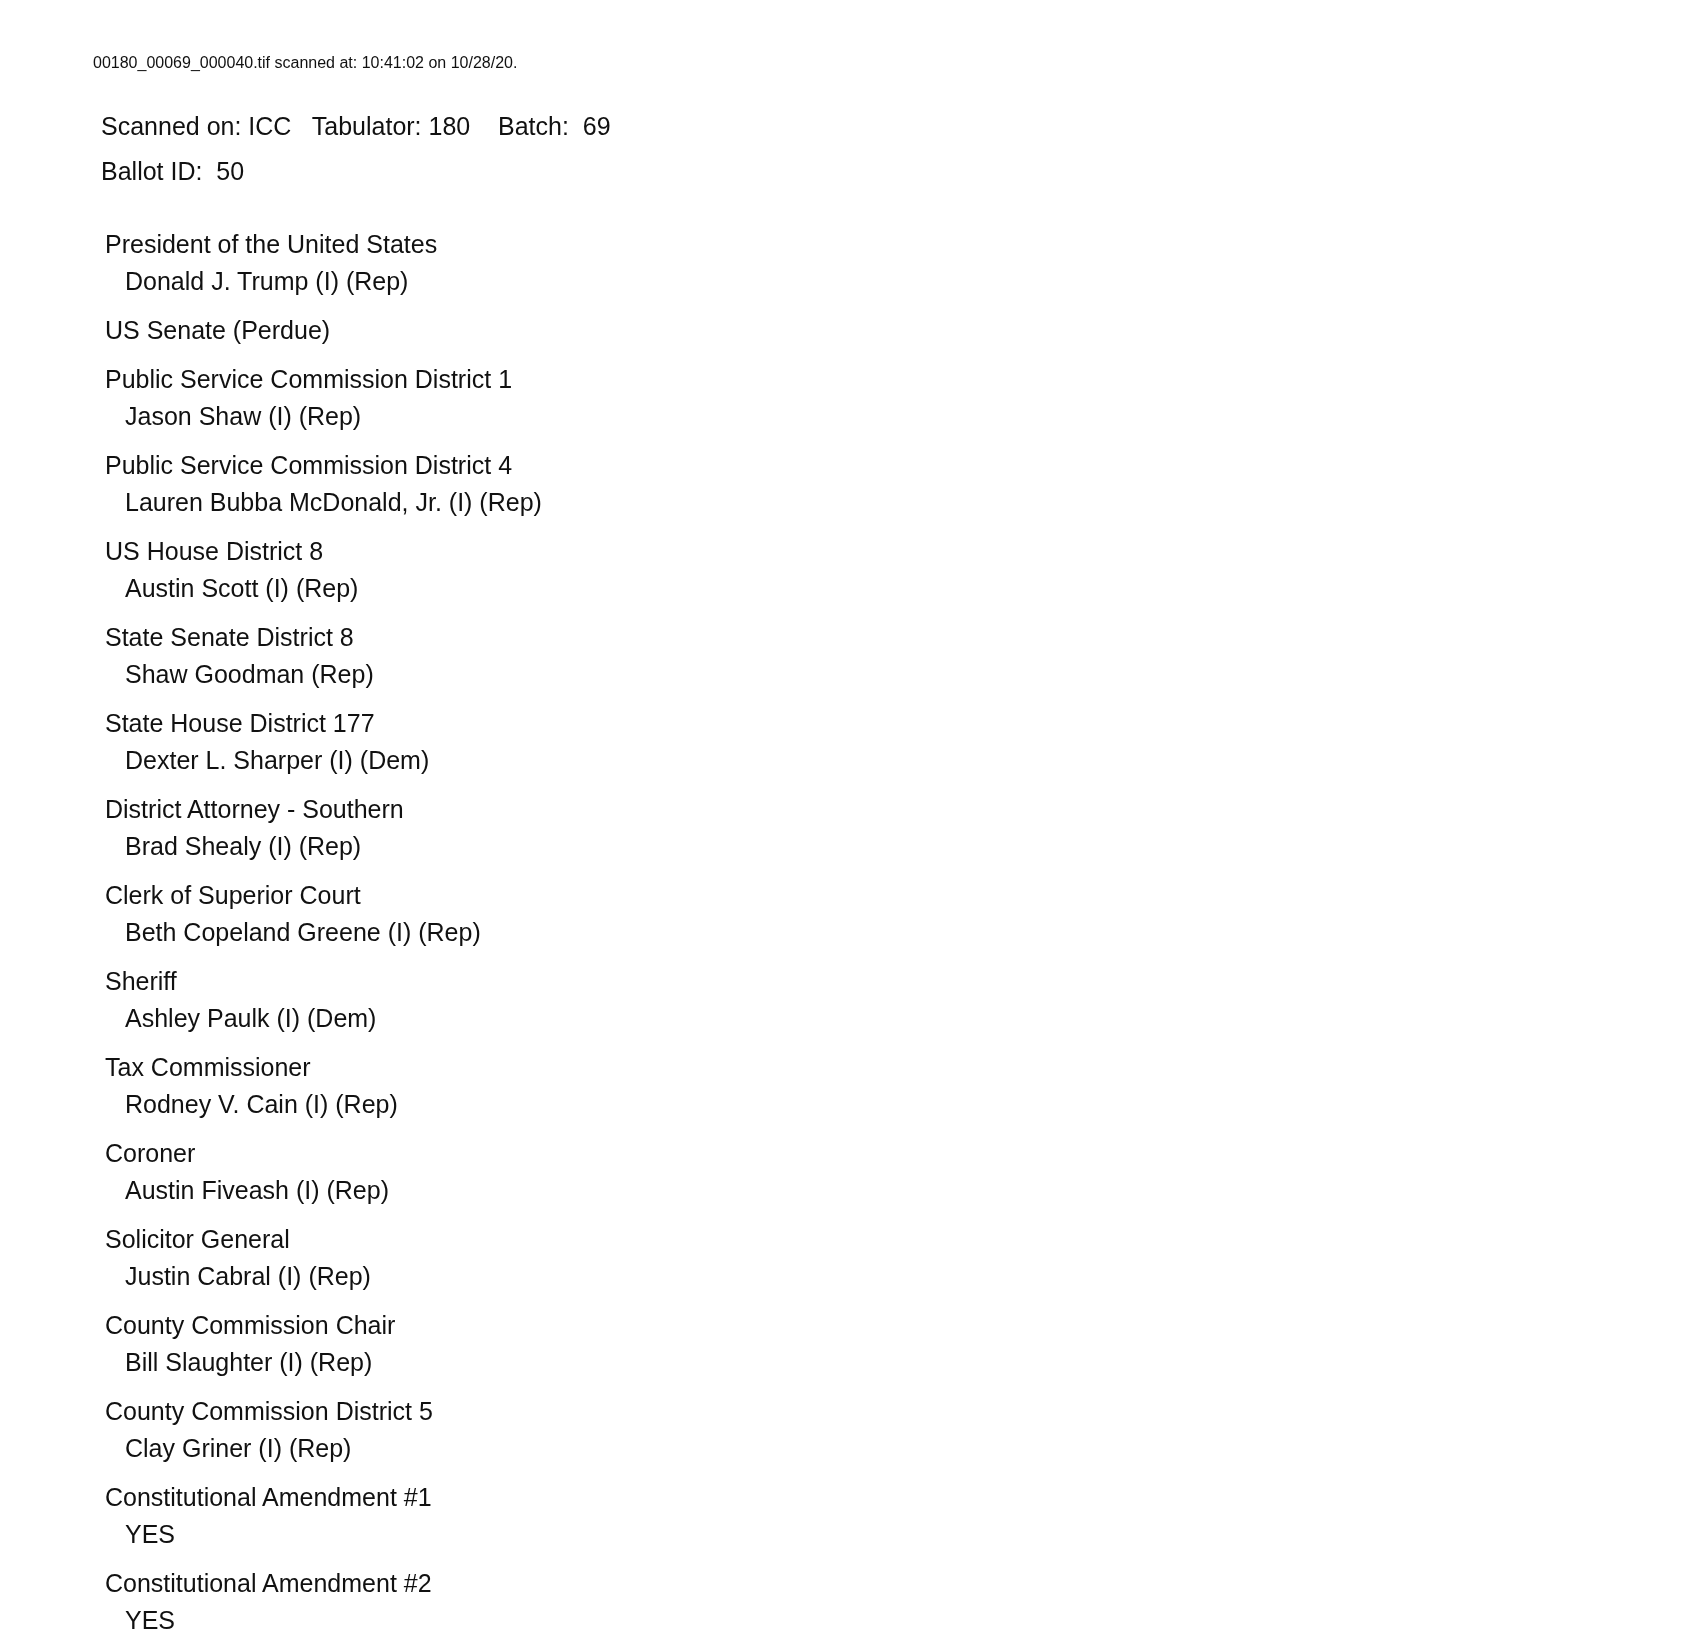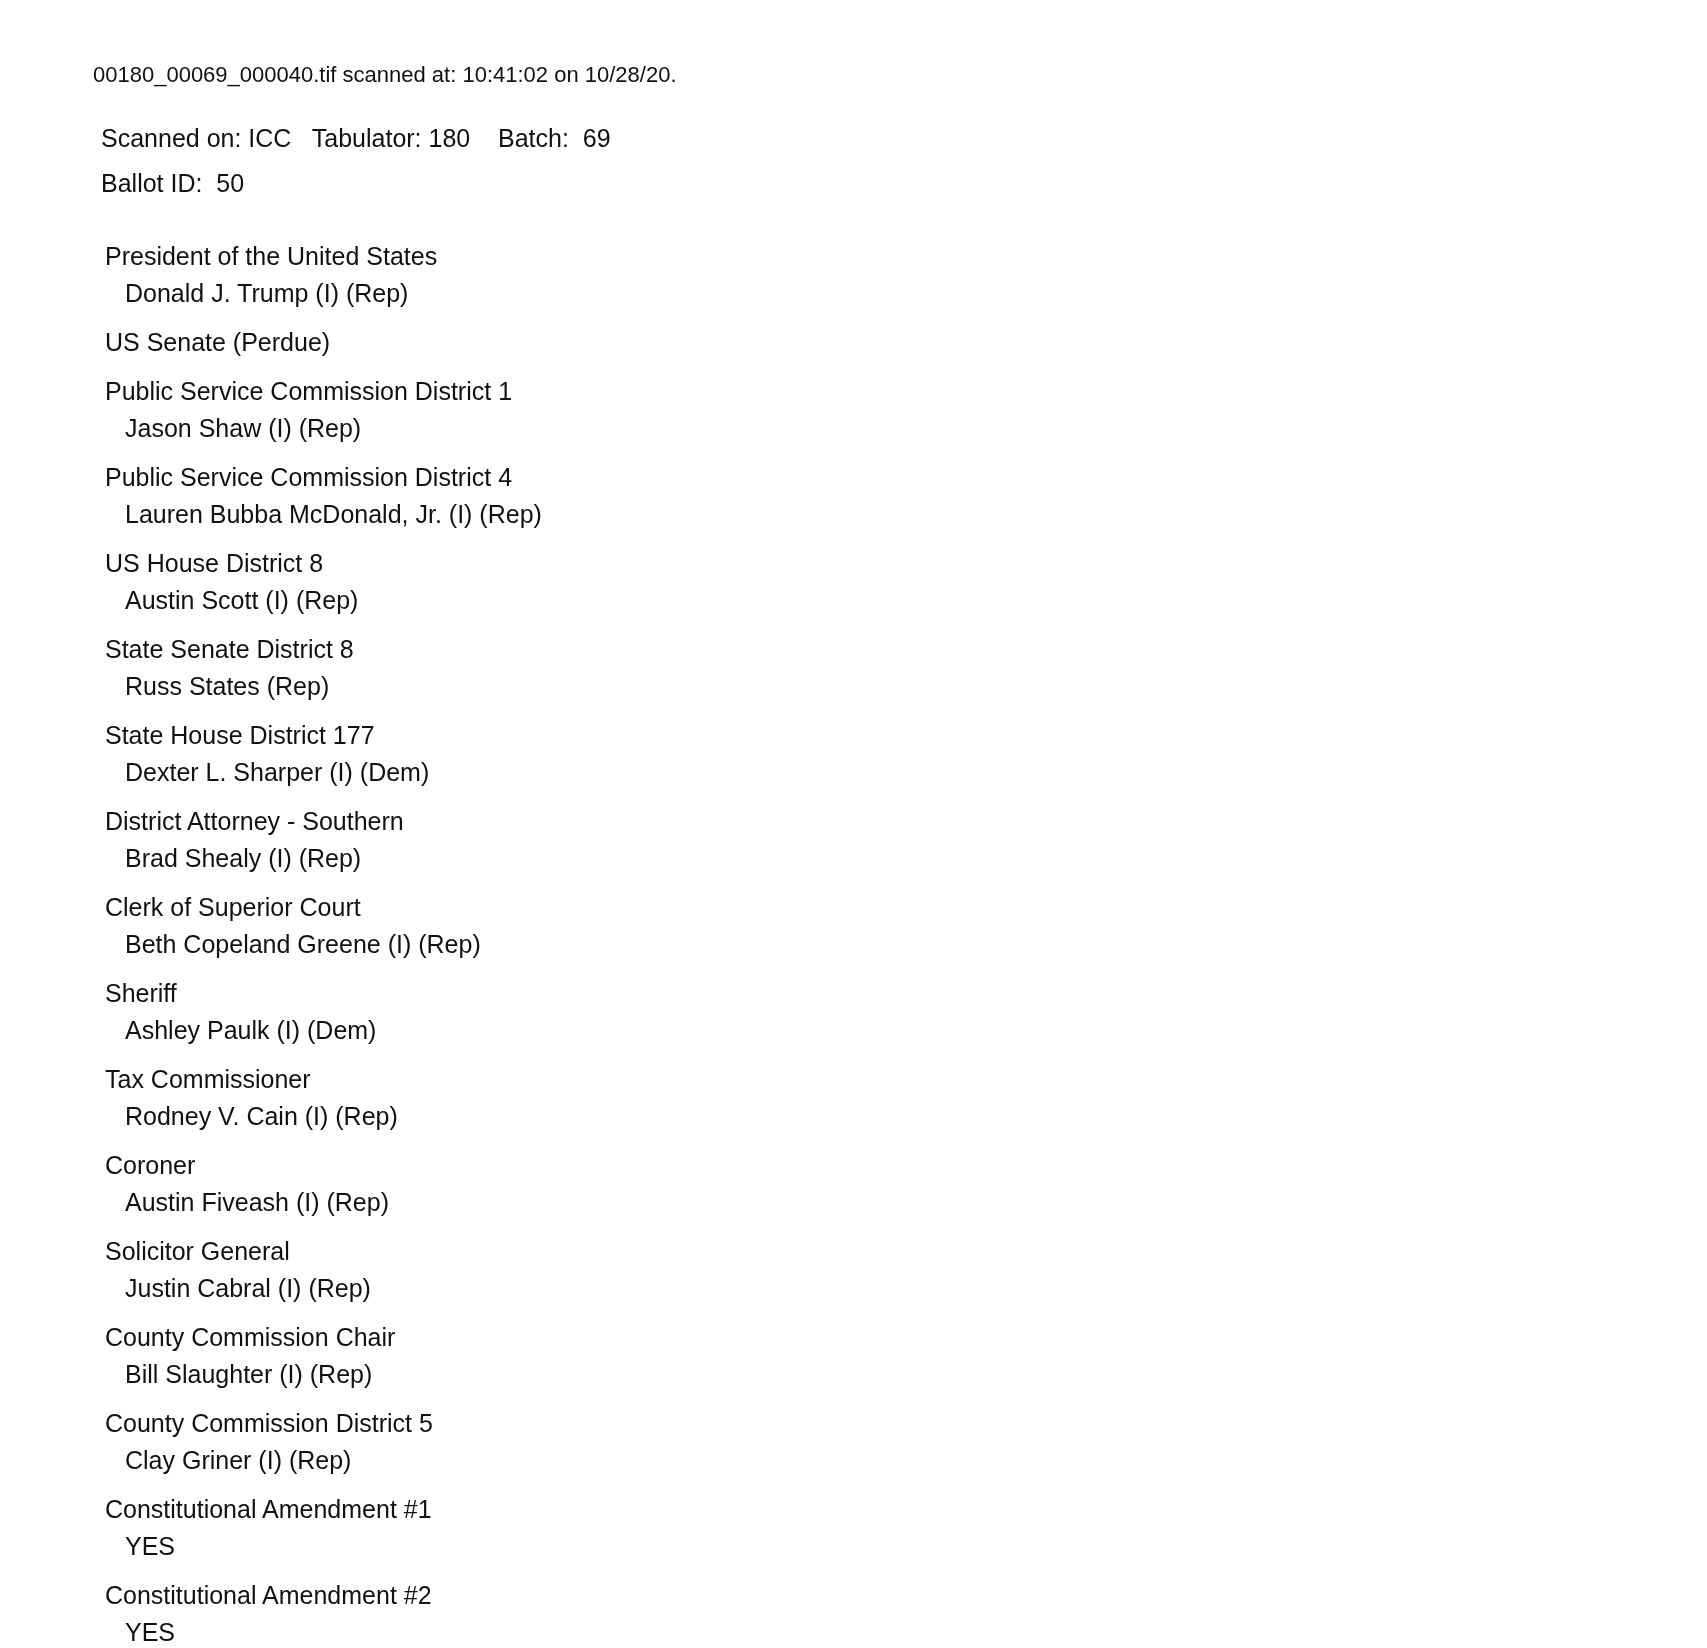--- a/index.html
+++ b/index.html
@@ -13,23 +13,23 @@
     height: 1648px;
     background: #ffffff;
     overflow: hidden;
     font-family: "Liberation Sans", "DejaVu Sans", sans-serif;
     color: #111111;
   }
   .content {
     padding: 48px 40px 0 93px;
   }
   .scan-line {
-    font-size: 22px;
+    font-size: 16px;
     line-height: 30px;
-    margin: 12px 0 30px 0;
+    margin: 0 0 30px 0;
     white-space: pre-wrap;
   }
   .meta-line {
     font-size: 25px;
     line-height: 37px;
     margin: 8px;
     white-space: pre-wrap;
   }
   .contest-list {
     margin-top: 36px;
@@ -74,21 +74,21 @@
         <div class="contest">
           <div class="office">Public Service Commission District 4</div>
           <div class="selection">Lauren Bubba McDonald, Jr. (I) (Rep)</div>
         </div>
         <div class="contest">
           <div class="office">US House District 8</div>
           <div class="selection">Austin Scott (I) (Rep)</div>
         </div>
         <div class="contest">
           <div class="office">State Senate District 8</div>
-          <div class="selection">Russ States (Rep)</div>
+          <div class="selection">Shaw Goodman (Rep)</div>
         </div>
         <div class="contest">
           <div class="office">State House District 177</div>
           <div class="selection">Dexter L. Sharper (I) (Dem)</div>
         </div>
         <div class="contest">
           <div class="office">District Attorney - Southern</div>
           <div class="selection">Brad Shealy (I) (Rep)</div>
         </div>
         <div class="contest">

